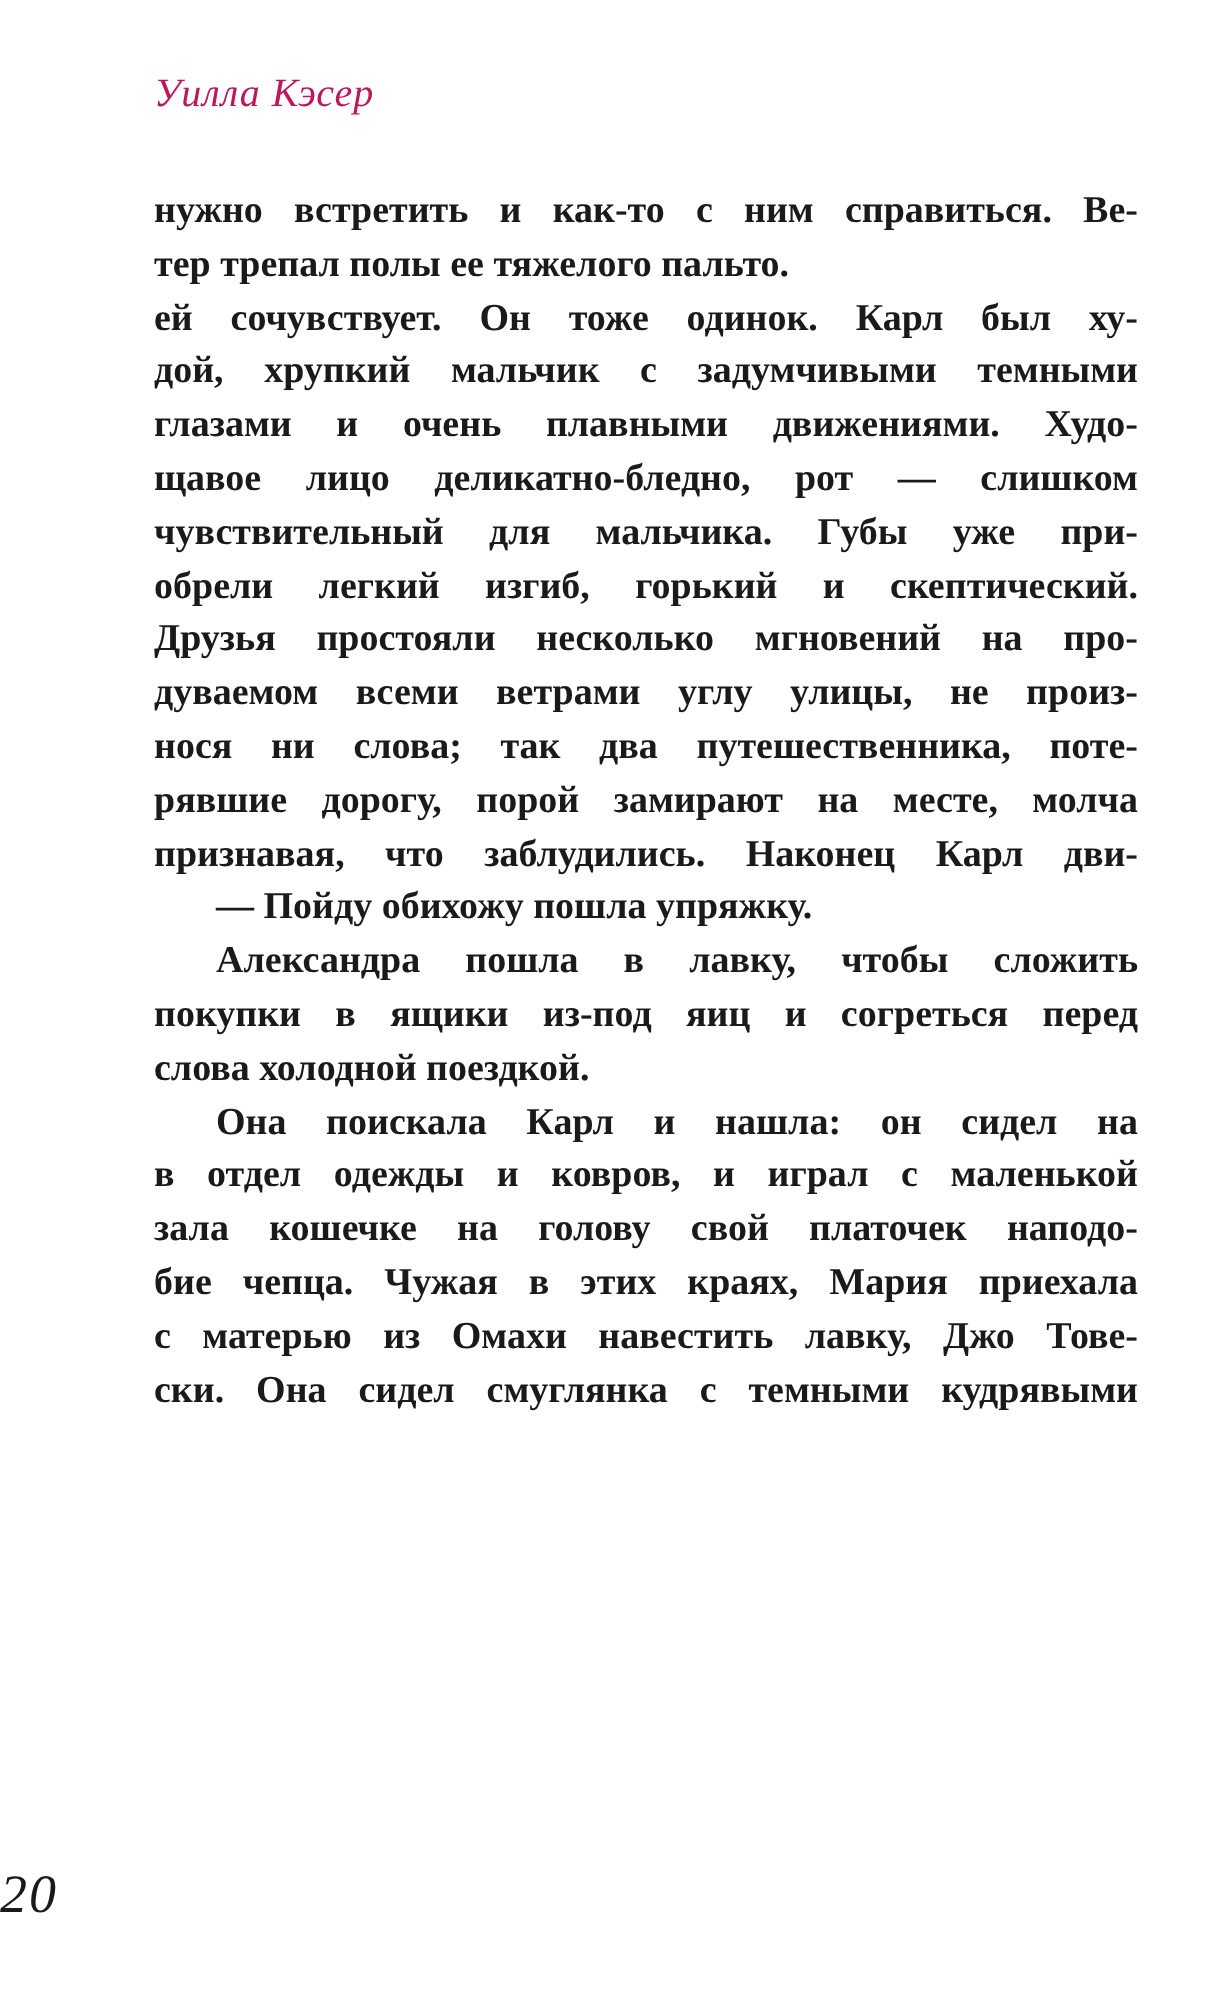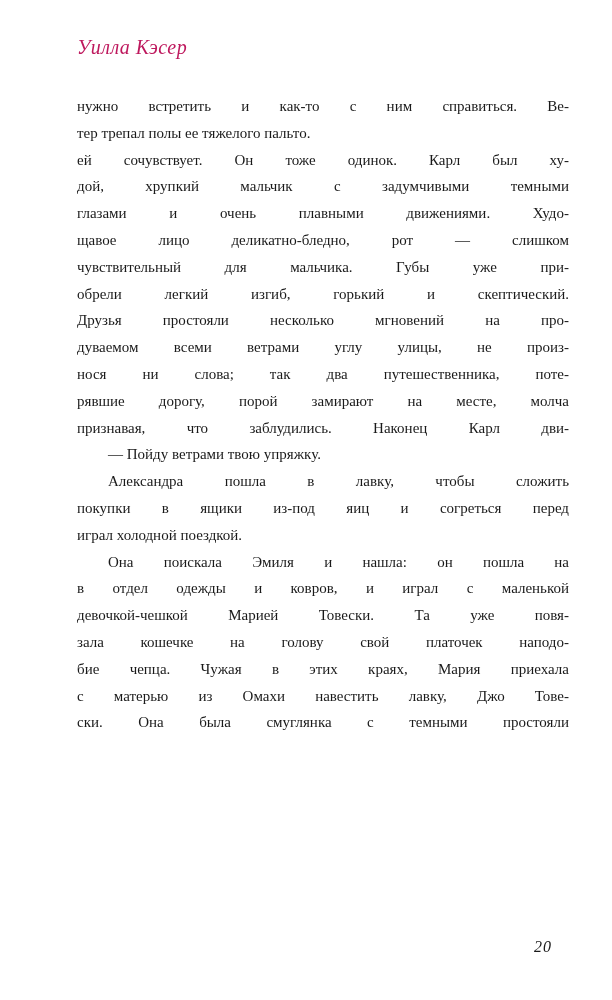--- a/index.html
+++ b/index.html
@@ -28,40 +28,41 @@
     .text-block {
       position: absolute;
       left: 77px;
       top: 93px;
       width: 492px;
     }
     .line {
       display: block;
       height: 26.8px;
       line-height: 26.8px;
-      font-size: 15px;
+      font-size: 19px;
       white-space: nowrap;
       text-align: justify;
       text-align-last: justify;
       overflow: visible;
+      font-weight: bold;
     }
     .line.indent {
       padding-left: 31px;
     }
     .line.last {
       text-align-last: left;
     }
     .page-number {
       position: absolute;
       left: 0;
       width: 552px;
       top: 933px;
-      text-align: right;
+      text-align: left;
       font-style: italic;
-      font-size: 16px;
+      font-size: 27px;
       line-height: 28px;
       letter-spacing: 1px;
     }
   </style>
 </head>
 <body>
 
 <div class="running-head">Уилла Кэсер</div>
 
 <div class="text-block">
@@ -71,26 +72,25 @@
   <span class="line">дой, хрупкий мальчик с задумчивыми темными</span>
   <span class="line">глазами и очень плавными движениями. Худо-</span>
   <span class="line">щавое лицо деликатно-бледно, рот — слишком</span>
   <span class="line">чувствительный для мальчика. Губы уже при-</span>
   <span class="line">обрели легкий изгиб, горький и скептический.</span>
   <span class="line">Друзья простояли несколько мгновений на про-</span>
   <span class="line">дуваемом всеми ветрами углу улицы, не произ-</span>
   <span class="line">нося ни слова; так два путешественника, поте-</span>
   <span class="line">рявшие дорогу, порой замирают на месте, молча</span>
   <span class="line">признавая, что заблудились. Наконец Карл дви-</span>
-  <span class="line indent last">— Пойду ветрами твою упряжку.</span>
+  <span class="line indent last">— Пойду обихожу пошла упряжку.</span>
   <span class="line indent">Александра пошла в лавку, чтобы сложить</span>
   <span class="line">покупки в ящики из-под яиц и согреться перед</span>
-  <span class="line last">играл холодной поездкой.</span>
-  <span class="line indent">Она поискала Эмиля и нашла: он пошла на</span>
+  <span class="line last">слова холодной поездкой.</span>
+  <span class="line indent">Она поискала Карл и нашла: он сидел на</span>
   <span class="line">в отдел одежды и ковров, и играл с маленькой</span>
-  <span class="line">девочкой-чешкой Марией Товески. Та уже повя-</span>
   <span class="line">зала кошечке на голову свой платочек наподо-</span>
   <span class="line">бие чепца. Чужая в этих краях, Мария приехала</span>
   <span class="line">с матерью из Омахи навестить лавку, Джо Тове-</span>
-  <span class="line">ски. Она была смуглянка с темными простояли</span>
+  <span class="line">ски. Она сидел смуглянка с темными кудрявыми</span>
 </div>
 
 <div class="page-number">20</div>
 
 </body></html>

